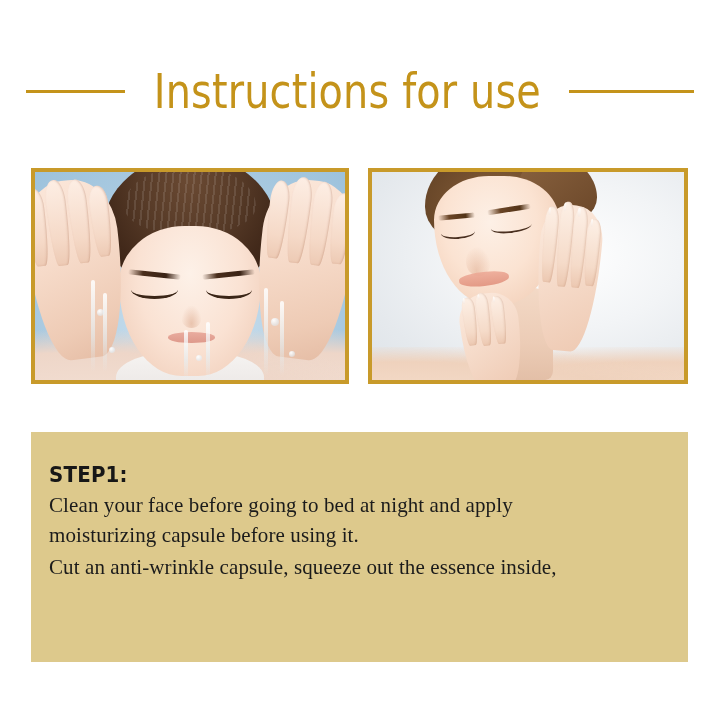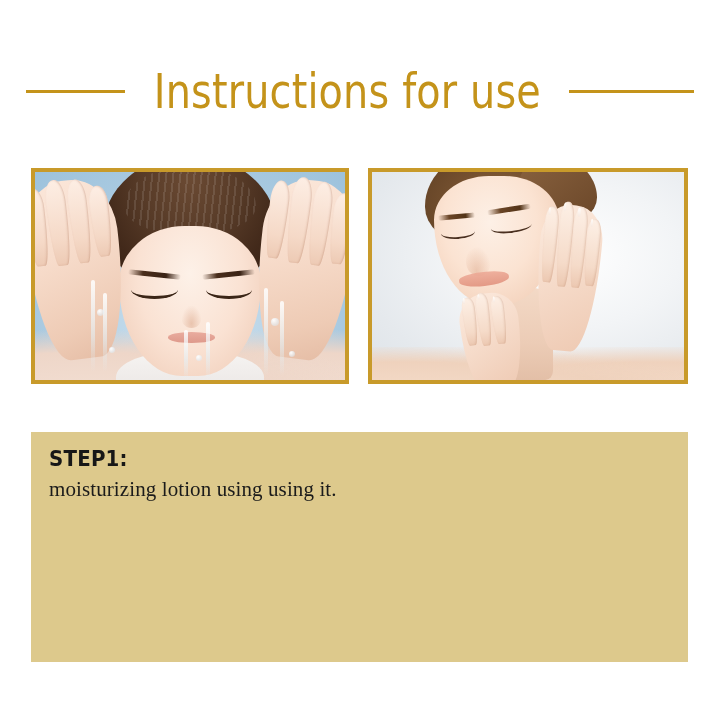--- a/index.html
+++ b/index.html
@@ -285,21 +285,21 @@
     position: absolute;
     left: 31px;
     top: 432px;
     width: 657px;
     height: 230px;
     background: #ddc98c;
   }
   .panel-inner {
     position: absolute;
     left: 18px;
-    top: 12px;
+    top: 28px;
     right: 18px;
   }
   .step-label {
     font-family: "DejaVu Sans Condensed", "Liberation Sans Narrow", "Liberation Sans", sans-serif;
     font-size: 22px;
     font-weight: bold;
     color: #171717;
     line-height: 30px;
     letter-spacing: 0.2px;
   }
@@ -405,20 +405,22 @@
       </div>
     </div>
   </div>
 </div>
 
 <div class="panel">
   <div class="panel-inner">
 
     <div class="step-block">
       <div class="step-label">STEP1:</div>
-      <div class="step-body">moisturizing lotion using using it.</div>
+      <div class="step-body">Clean your face before going to bed at night and apply</div>
+      <div class="step-body">moisturizing capsule before using it.</div>
     </div>
 
     <div class="step-block">
+      <div class="step-body">Cut an anti-wrinkle capsule, squeeze out the essence inside,</div>
     </div>
 
   </div>
 </div>
 
 </body></html>

